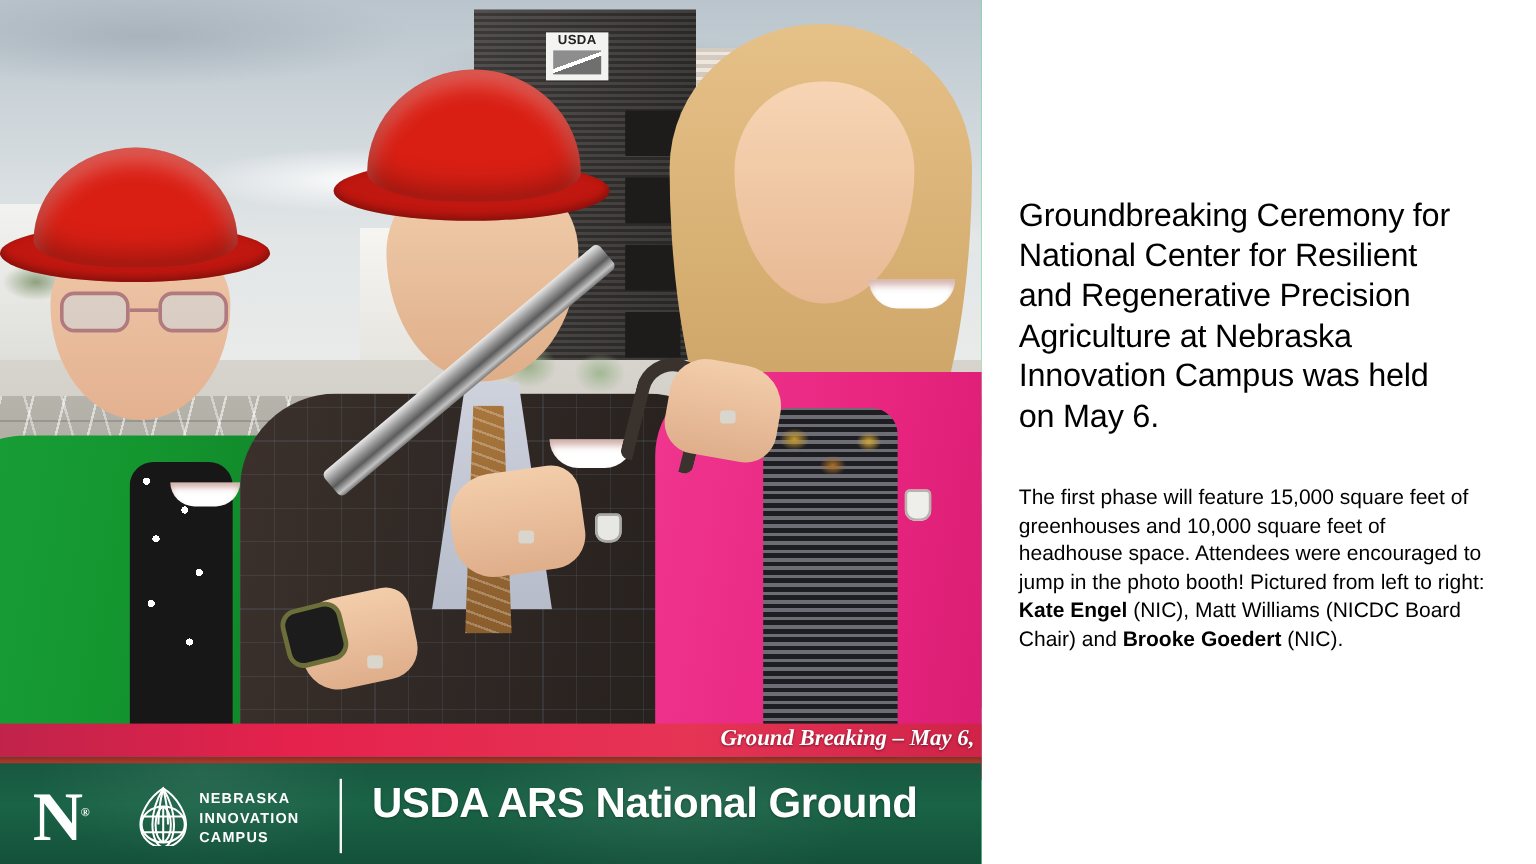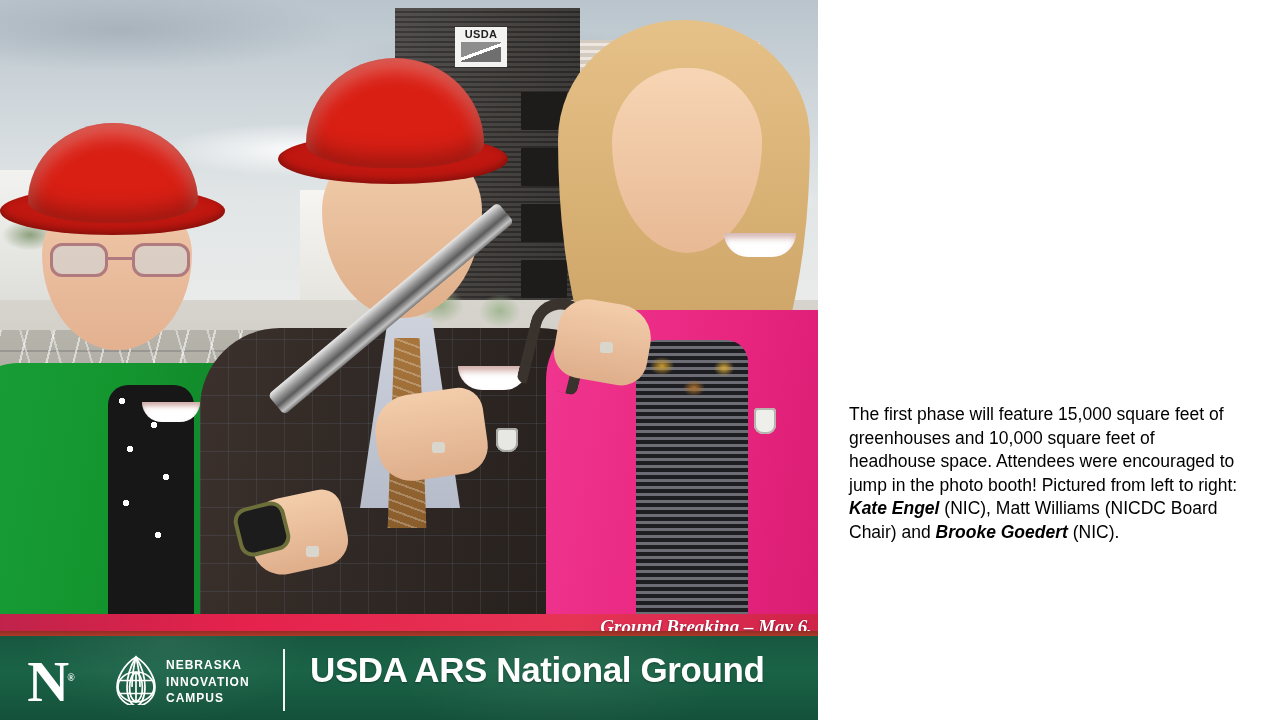--- a/index.html
+++ b/index.html
@@ -264,21 +264,21 @@
   .h3{ left:556px; top:302px; width:94px; height:80px; border-radius:30px 34px 26px 26px; transform:rotate(10deg); }
   .watch{
     position:absolute; z-index:8; left:240px; top:508px; width:44px; height:42px;
     background:#1c1c1c; border-radius:10px; transform:rotate(-14deg);
     box-shadow:0 0 0 4px #6c6f3a;
   }
   .ring{ position:absolute; z-index:8; width:13px; height:11px; background:#d9d6cd; border-radius:3px; }
 
   
   .booth-caption{
-    position:absolute; left:0; bottom:89px; width:818px; height:17px;
+    position:absolute; left:0; bottom:89px; width:818px; height:28px;
     background:linear-gradient(90deg,#c0234a 0%, #e5224c 30%, #e63455 70%, #cf2348 100%);
     z-index:9;
   }
   .booth-caption span{
     position:absolute; right:6px; top:2px;
     color:#fff; font-family:"Liberation Serif", serif;
     font-style:italic; font-weight:bold; font-size:19px;
     white-space:nowrap; text-shadow:0 1px 2px rgba(0,0,0,.5);
   }
 
@@ -335,21 +335,21 @@
   }
   .headline{
     position:absolute; left:0; top:163px; width:372px;
     font-size:27px; line-height:33.5px; color:#000;
     letter-spacing:-.2px;
   }
   .para{
     position:absolute; left:0; top:403px; width:392px;
     font-size:17.5px; line-height:23.5px; color:#000;
   }
-  .para b{ font-weight:bold;font-style:italic; }
+  .para b{ font-weight:bold; }
 </style>
 </head>
 <body>
 
 <div class="slide">
 
   <div class="photo">
 
     <div class="backdrop">
       <div class="sky"></div>
@@ -461,18 +461,19 @@
         <div>CAMPUS</div>
       </div>
 
       <div class="divider"></div>
 
       <div class="usda-title">USDA  ARS National Ground</div>
     </div>
   </div>
 
   <div class="panel">
+    <div class="headline">Groundbreaking Ceremony for National Center for Resilient and Regenerative Precision Agriculture at Nebraska Innovation Campus was held on May 6.</div>
     <div class="para">
       <span>The first phase will feature 15,000 square feet of greenhouses and 10,000 square feet of headhouse space. Attendees were encouraged to jump in the photo booth! Pictured from left to right: </span><b>Kate Engel</b><span> (NIC), Matt Williams (NICDC Board Chair) and </span><b>Brooke Goedert</b><span> (NIC).</span>
     </div>
   </div>
 
 </div>
 
 </body></html>

